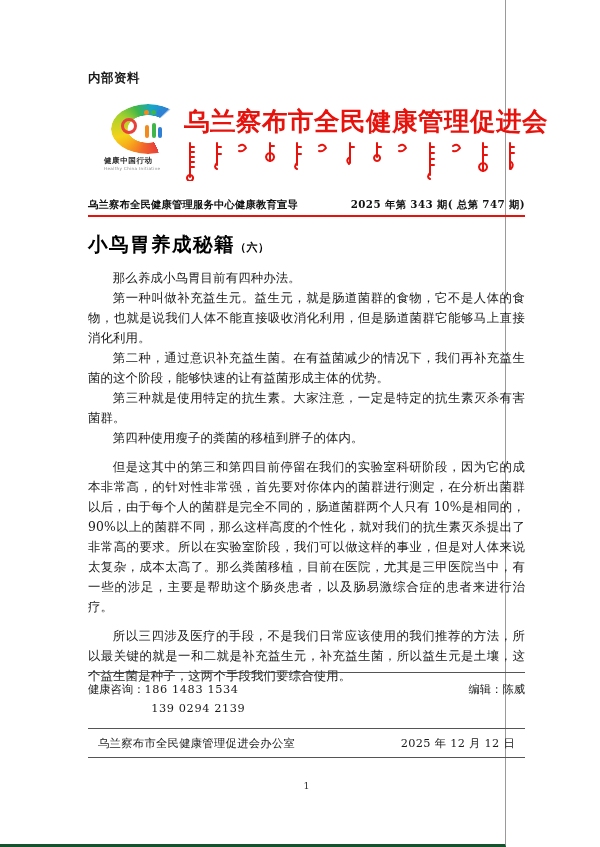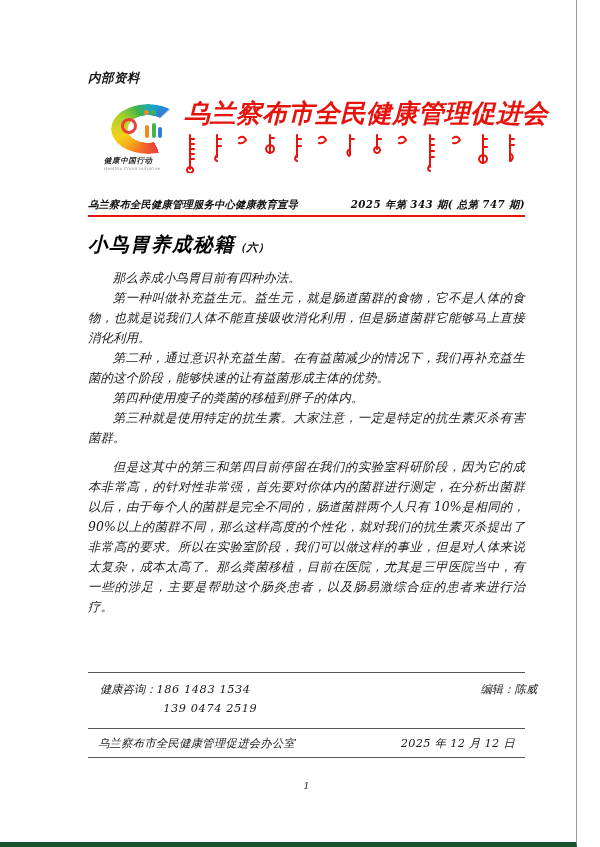--- a/index.html
+++ b/index.html
@@ -9,27 +9,26 @@
   }
   body {
     width: 600px;
     height: 847px;
     font-family: "DejaVu Serif", "Liberation Serif", serif;
     overflow: hidden;
   }
 
   .page {
     position: relative;
-    width: 577px;
+    width: 506px;
     height: 847px;
     background: #ffffff;
     box-sizing: border-box;
     border-right: 1px solid #9a9a9a;
-    border-bottom: 5px solid #14532d;
-    font-style: italic;
+    border-bottom: 3px solid #14532d;
   }
 
   .page-inner {
     position: absolute;
     left: 88px;
     top: 0;
     width: 437px;
     height: 847px;
   }
 
@@ -145,20 +144,21 @@
     width: 341px;
   }
   .org-name {
     font-size: 25.5px;
     font-weight: bold;
     color: #e8120c;
     letter-spacing: 0.5px;
     line-height: 1.05;
     white-space: nowrap;
     font-family: "DejaVu Sans", "Liberation Sans", sans-serif;
+    margin-top: 8px;
   }
   .org-mongolian {
     margin-top: 6px;
     display: flex;
     justify-content: space-between;
     width: 332px;
     height: 42px;
   }
   .mong-col {
     display: flex;
@@ -236,21 +236,21 @@
   .rule-thin-top {
     position: absolute;
     left: 0;
     top: 672px;
     width: 437px;
     height: 1px;
     background: #555;
   }
   .contact {
     position: absolute;
-    left: 12px;
+    left: 0;
     top: 680px;
     width: 437px;
     font-size: 11.3px;
     line-height: 19px;
     color: #1a1a1a;
     display: flex;
     justify-content: space-between;
   }
   .contact-left, .contact-right { white-space: nowrap; }
   .contact .indent { display: inline-block; width: 5.6em; }
@@ -457,30 +457,31 @@
     <div class="rule-red"></div>
 
     <div class="doc-title">
       <span class="t-main">小鸟胃养成秘籍</span><span class="t-sub">（六）</span>
     </div>
 
     <div class="body-text">
       <p>那么养成小鸟胃目前有四种办法。</p>
       <p>第一种叫做补充益生元。益生元，就是肠道菌群的食物，它不是人体的食物，也就是说我们人体不能直接吸收消化利用，但是肠道菌群它能够马上直接消化利用。</p>
       <p>第二种，通过意识补充益生菌。在有益菌减少的情况下，我们再补充益生菌的这个阶段，能够快速的让有益菌形成主体的优势。</p>
+      <p>第三种就是使用特定的抗生素。大家注意，一定是特定的抗生素灭杀有害菌群。</p>
       <p>第四种使用瘦子的粪菌的移植到胖子的体内。</p>
-      <p>第三种就是使用特定的抗生素。大家注意，一定是特定的抗生素灭杀有害菌群。</p>
       <p class="gap">但是这其中的第三和第四目前停留在我们的实验室科研阶段，因为它的成本非常高，的针对性非常强，首先要对你体内的菌群进行测定，在分析出菌群以后，由于每个人的菌群是完全不同的，肠道菌群两个人只有 10%是相同的，90%以上的菌群不同，那么这样高度的个性化，就对我们的抗生素灭杀提出了非常高的要求。所以在实验室阶段，我们可以做这样的事业，但是对人体来说太复杂，成本太高了。那么粪菌移植，目前在医院，尤其是三甲医院当中，有一些的涉足，主要是帮助这个肠炎患者，以及肠易激综合症的患者来进行治疗。</p>
+      <p class="gap">所以三四涉及医疗的手段，不是我们日常应该使用的我们推荐的方法，所以最关键的就是一和二就是补充益生元，补充益生菌，所以益生元是土壤，这个益生菌是种子，这两个手段我们要综合使用。</p>
     </div>
 
     <div class="rule-thin-top"></div>
     <div class="contact">
       <div class="contact-left">
         <div><span>健康咨询：</span><span class="num">186 1483 1534</span></div>
-        <div><span class="indent"></span><span class="num">139 0474 2519</span></div>
+        <div><span class="indent"></span><span class="num">139 0294 2139</span></div>
       </div>
       <div class="contact-right">
         <div><span>编辑：</span><span>陈威</span></div>
       </div>
     </div>
 
     <div class="rule-thin-mid"></div>
     <div class="office-row">
       <span>乌兰察布市全民健康管理促进会办公室</span>
       <span>2025 年 12 月 12 日</span>

